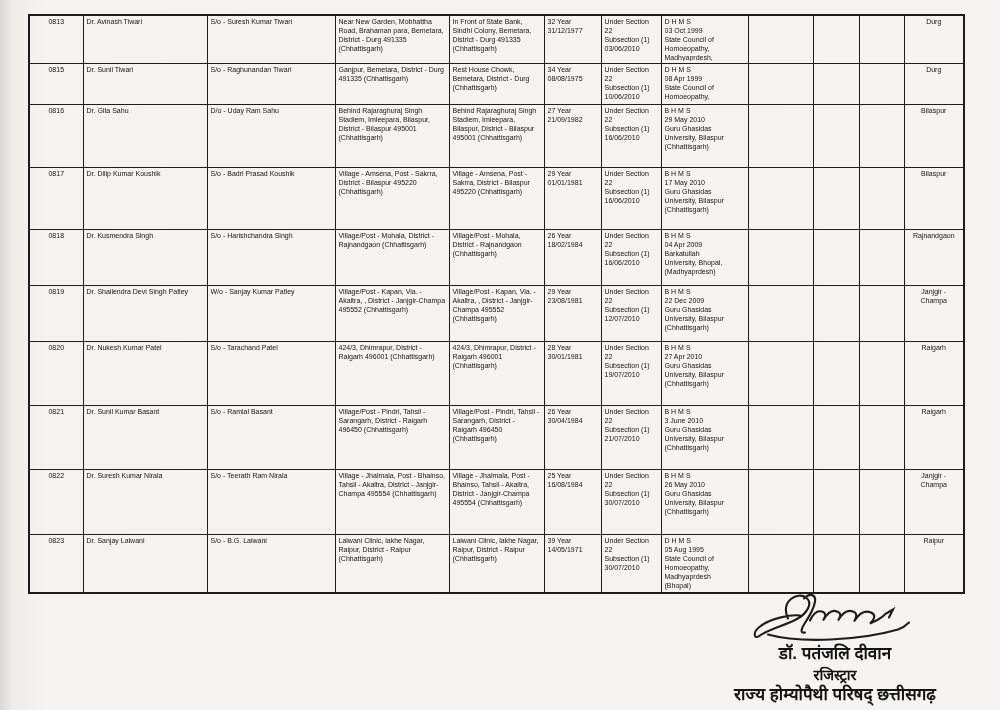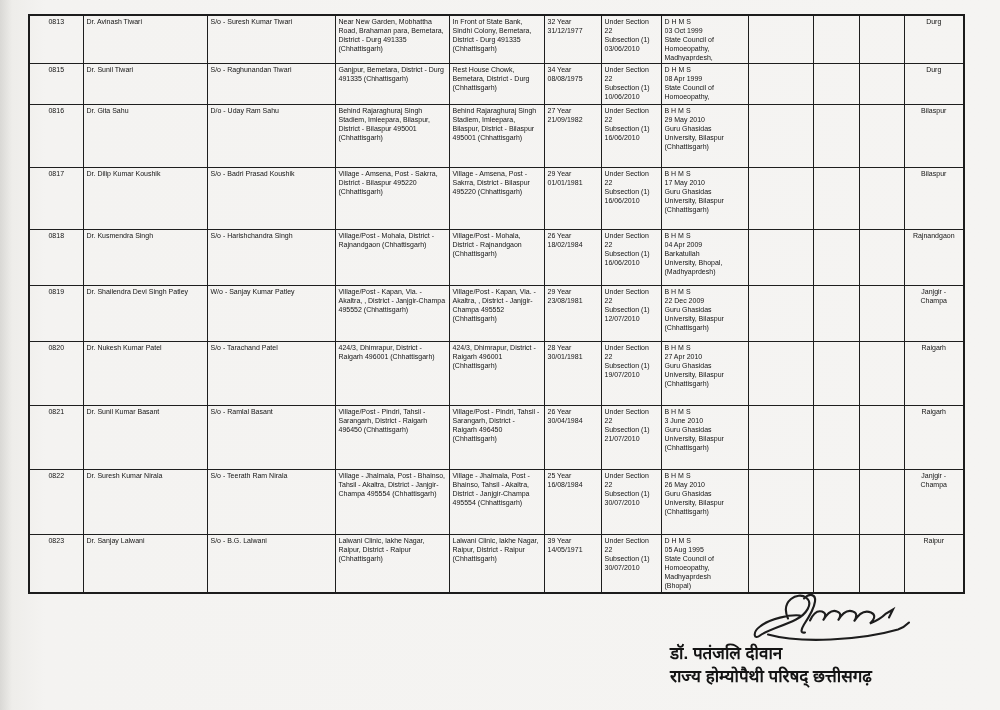--- a/index.html
+++ b/index.html
@@ -20,21 +20,21 @@
     white-space:pre-line;overflow:hidden;word-wrap:break-word;
   }
   td.creg{text-align:center;vertical-align:middle;font-size:7.5px;}
   td.cdist{text-align:center;vertical-align:middle;}
   tr.h48{height:48px}tr.h41{height:41px}tr.h63{height:63px}tr.h62{height:62px}
   tr.h56{height:56px}tr.h64{height:64px}tr.h65{height:65px}tr.h59{height:59px}
   .qw{overflow:hidden;}
   .q48{max-height:44px;}
   .q41{max-height:36px;}
   .sig{position:absolute;left:750px;top:588px;width:170px;height:56px;}
-  .stamp{position:absolute;left:670px;top:643px;width:330px;text-align:left;line-height:1.25;}
+  .stamp{position:absolute;left:670px;top:643px;width:330px;text-align:center;line-height:1.25;}
   .stamp .l1{font-size:17px;font-weight:bold;margin-bottom:2px;}
   .stamp .l2{font-size:14.5px;font-weight:bold;}
   .stamp .l3{font-size:17px;font-weight:bold;white-space:nowrap;}
 </style>
 </head>
 <body>
 
 <div class="page">
 
   <table class="reg">
@@ -283,16 +283,17 @@
     <g stroke="#1d1d1d" fill="none" stroke-width="2.1" stroke-linecap="round">
       <path d="M38 30 C 30 12, 48 3, 56 9 C 64 15, 56 26, 46 31 C 32 38, 16 42, 10 47 C 4 52, 2 44, 10 38 C 20 30, 40 26, 50 27"></path>
       <path d="M54 10 C 60 4, 66 6, 65 13 C 64 21, 58 30, 54 36 C 51 41, 50 45, 55 44"></path>
       <path d="M60 32 q 5 -11 12 -9 q 6 2 1 9 q 7 -12 14 -9 q 6 2 1 9 q 7 -12 15 -9 q 6 2 1 10 q 8 -13 17 -9 q 7 3 -1 11 q 10 -4 16 -10 l 7 -4 l -4 8"></path>
       <path d="M18 46 C 50 55, 110 52, 148 41 C 154 39, 157 36, 159 34"></path>
     </g>
   </svg>
 
   <div class="stamp">
     <div class="l1">डॉ. पतंजलि दीवान</div>
+    <div class="l2">रजिस्ट्रार</div>
     <div class="l3">राज्य होम्योपैथी परिषद् छत्तीसगढ़</div>
   </div>
 
 </div>
 
 </body></html>

